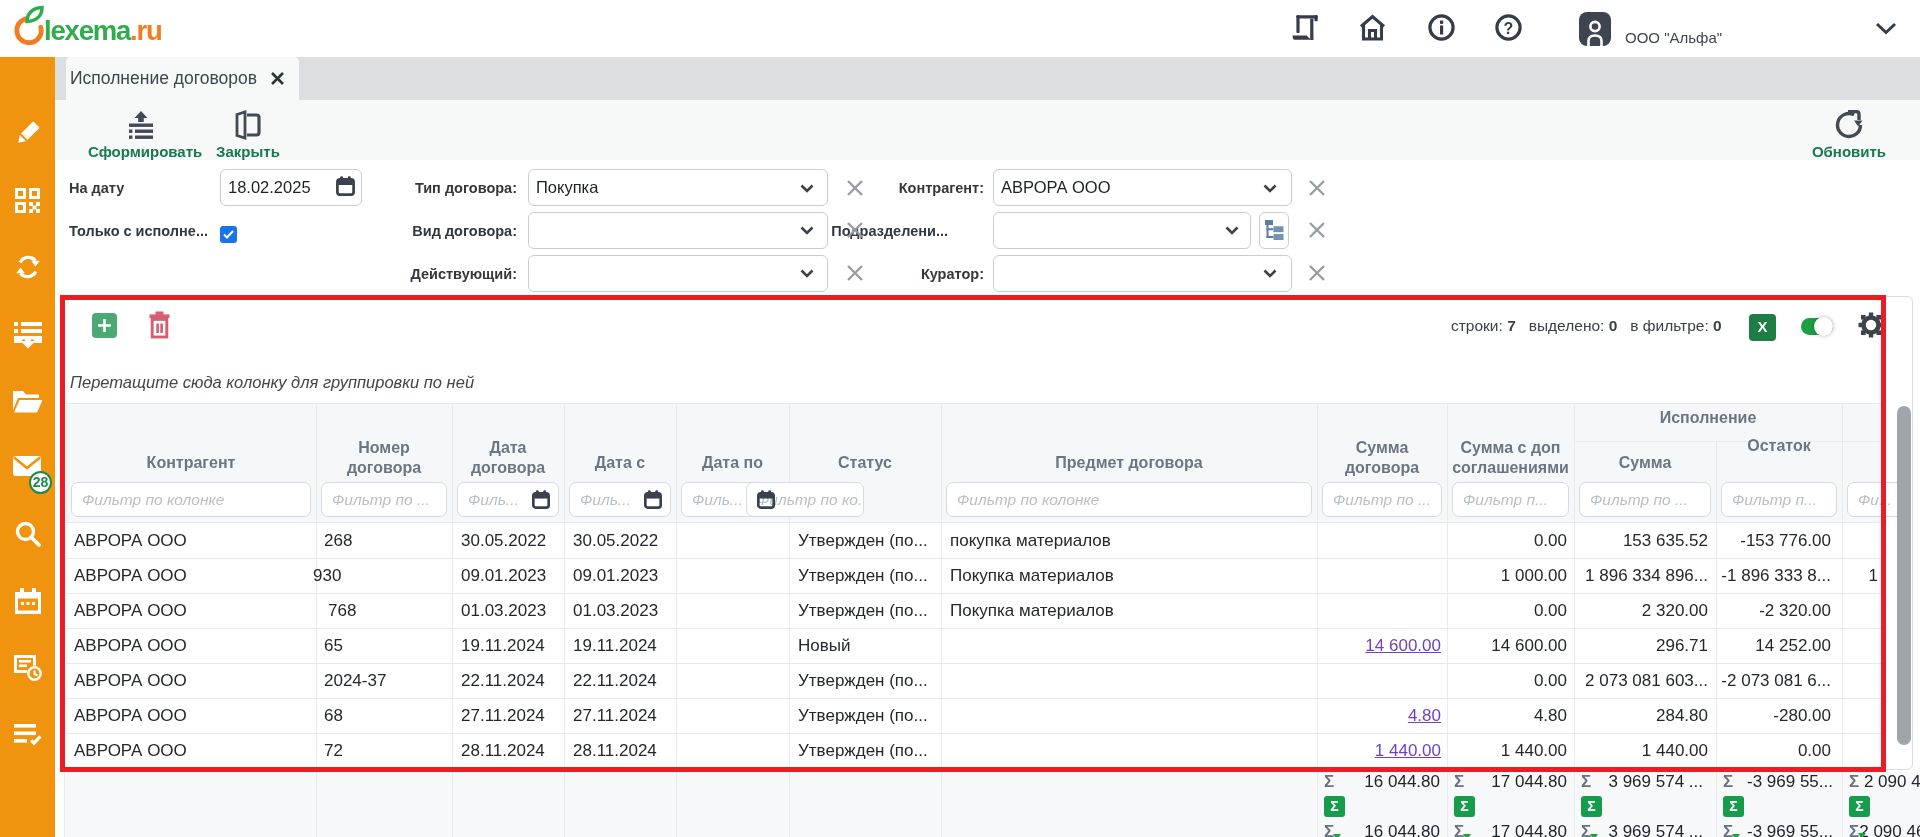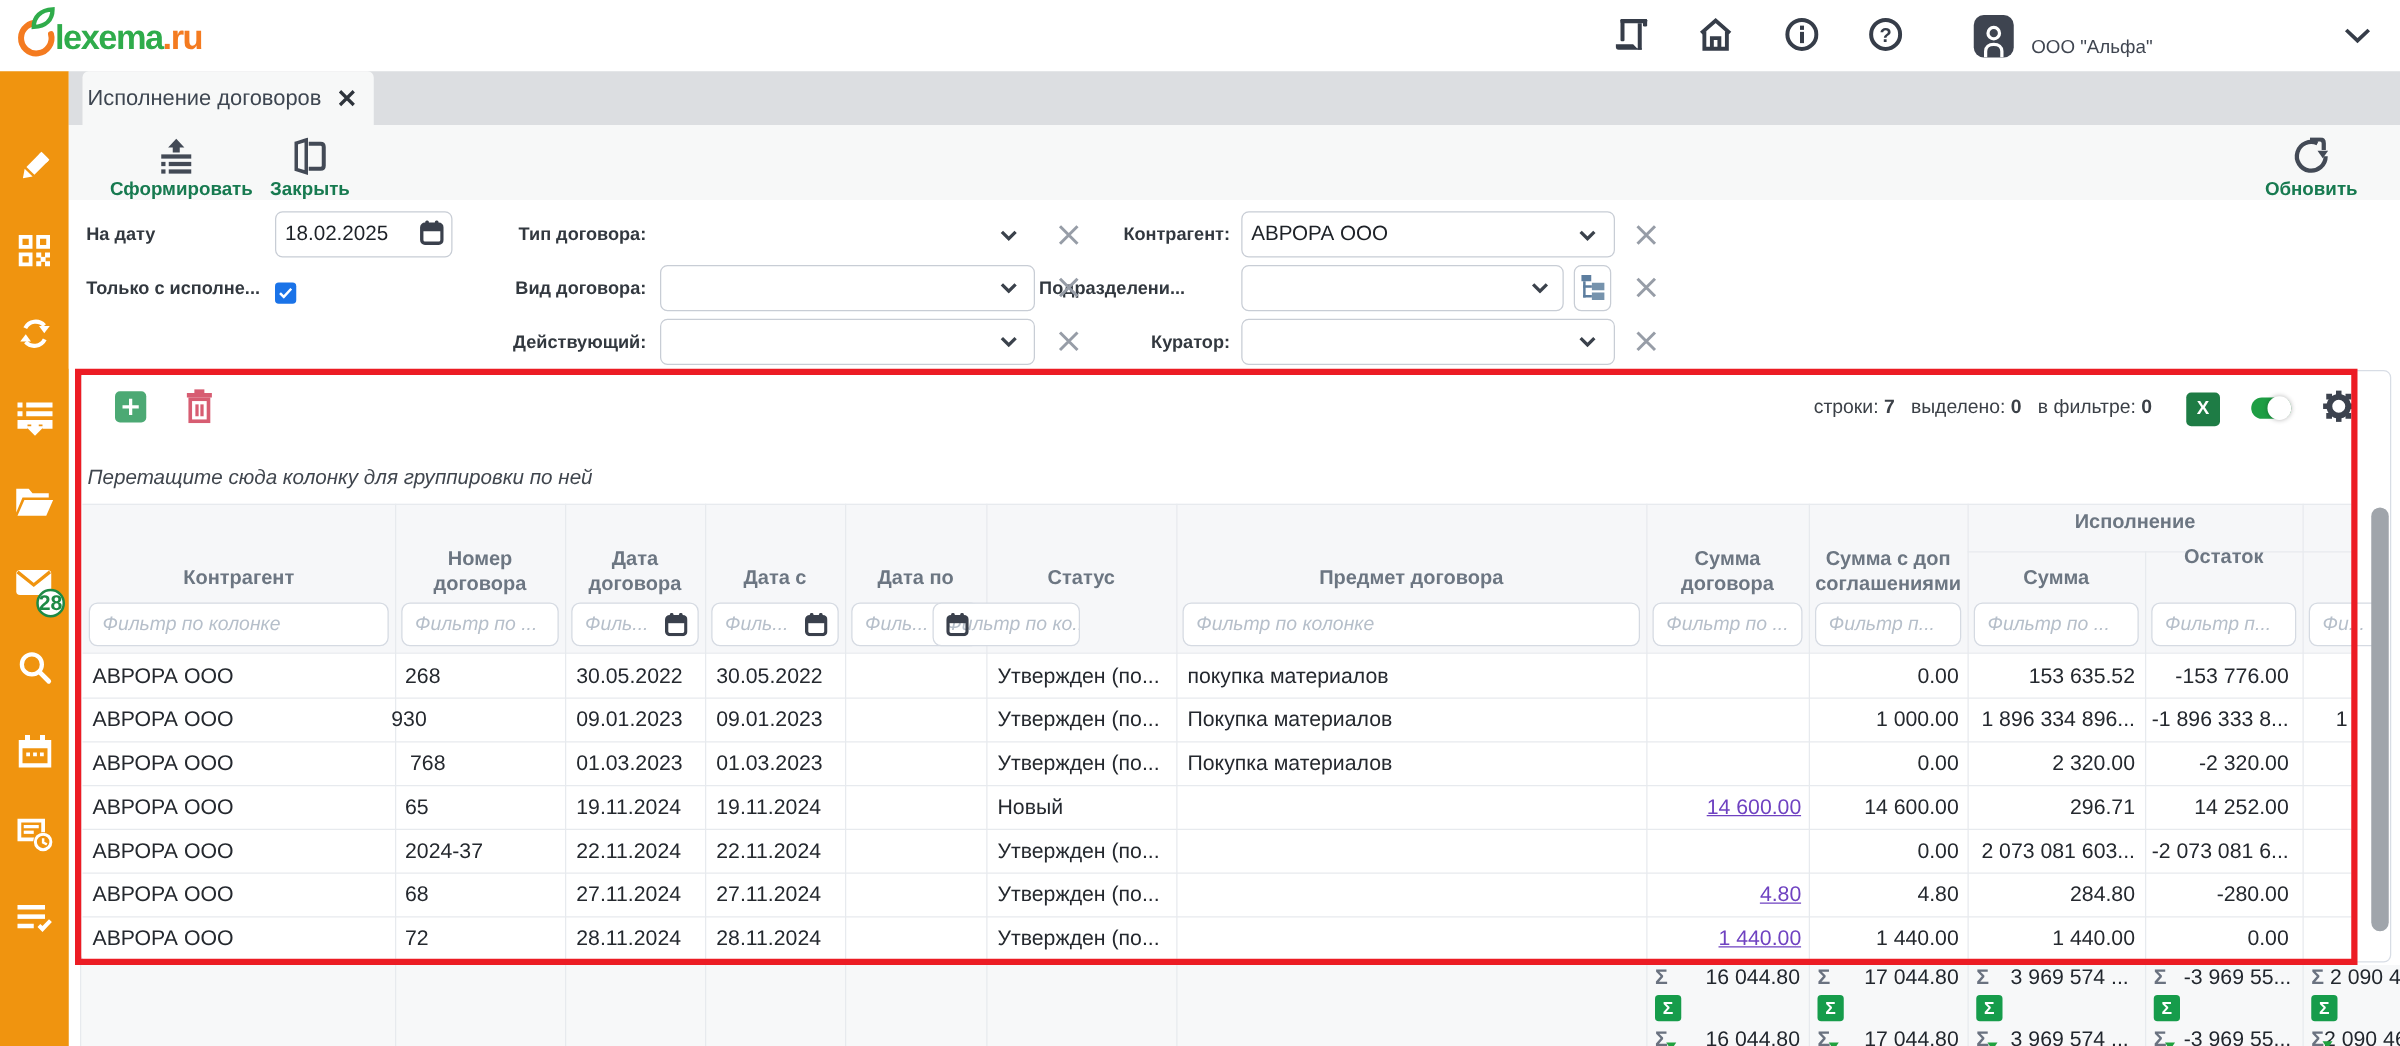--- a/index.html
+++ b/index.html
@@ -138,21 +138,21 @@
   <svg class="abs" style="left:12px;top:331px" width="31" height="26" viewBox="0 0 31 26" fill="#fff">
     <path d="M 1 3 L 11 3 L 14 6.5 L 27 6.5 L 27 10 L 6 10 L 1 22 Z"></path>
     <path d="M 7.5 12 L 30.5 12 L 25 24.5 L 2 24.5 Z"></path>
   </svg>
 
   <svg class="abs" style="left:12px;top:398px" width="31" height="23" viewBox="0 0 31 23">
     <rect x="1" y="1" width="28" height="20" rx="3" fill="#fff"></rect>
     <path d="M 2 2.5 L 15 13 L 28 2.5" fill="none" stroke="#f0940f" stroke-width="2.6"></path>
   </svg>
   <div class="abs" style="left:29px;top:414px;width:23px;height:23px;background:#fff;border:2px solid #1d8a45;border-radius:50%;z-index:3;
-       font-size:17px;font-weight:700;color:#1d8a45;text-align:center;line-height:19px">28</div>
+       font-size:14px;font-weight:700;color:#1d8a45;text-align:center;line-height:19px">28</div>
 
   <svg class="abs" style="left:14px;top:463px" width="28" height="28" viewBox="0 0 28 28" fill="none" stroke="#fff">
     <circle cx="11.5" cy="11.5" r="8" stroke-width="3.4"></circle>
     <path d="M 17.5 17.5 L 25 25" stroke-width="3.8" stroke-linecap="round"></path>
   </svg>
 
   <svg class="abs" style="left:14px;top:531px" width="28" height="27" viewBox="0 0 28 27" fill="#fff">
     <path d="M1 4h26v22H1z M4 10.5v12h20v-12z" fill-rule="evenodd"></path>
     <rect x="6" y="0" width="4" height="7"></rect>
       <rect x="18" y="0" width="4" height="7"></rect>
@@ -224,20 +224,21 @@
   </svg>
 
   <div class="abs" style="left:165px;top:66px;width:17px;height:17px;background:#1a73e8;border-radius:3px"></div>
   <svg class="abs" style="left:168px;top:70px" width="11" height="9" viewBox="0 0 11 9" fill="none" stroke="#fff" stroke-width="2">
     <path d="M 1 4.5 L 4 7.5 L 10 1"></path>
   </svg>
 
   <div class="flabel fr" style="left:330px;top:19px;width:132px">Тип договора:</div>
   <div class="flabel fr" style="left:330px;top:62px;width:132px">Вид договора:</div>
   <div class="flabel fr" style="left:330px;top:105px;width:132px">Действующий:</div>
+  <div class="inp dd" style="left:473px;top:9px;width:300px">Покупка</div>
   <div class="inp dd" style="left:473px;top:52px;width:300px"></div>
   <div class="inp dd" style="left:473px;top:95px;width:300px"></div>
 
   <div class="flabel fr" style="left:780px;top:19px;width:149px">Контрагент:</div>
   <div class="flabel fr" style="left:744px;top:62px;width:149px">Подразделени...</div>
   <div class="flabel fr" style="left:780px;top:105px;width:149px">Куратор:</div>
   <div class="inp dd" style="left:938px;top:9px;width:299px">АВРОРА ООО</div>
   <div class="inp dd" style="left:938px;top:52px;width:258px"></div>
   <div class="inp dd" style="left:938px;top:95px;width:299px"></div>
   <svg class="chev" style="left:745px;top:24px" viewBox="0 0 14 9" fill="none" stroke="#3b424c" stroke-width="2.6">

